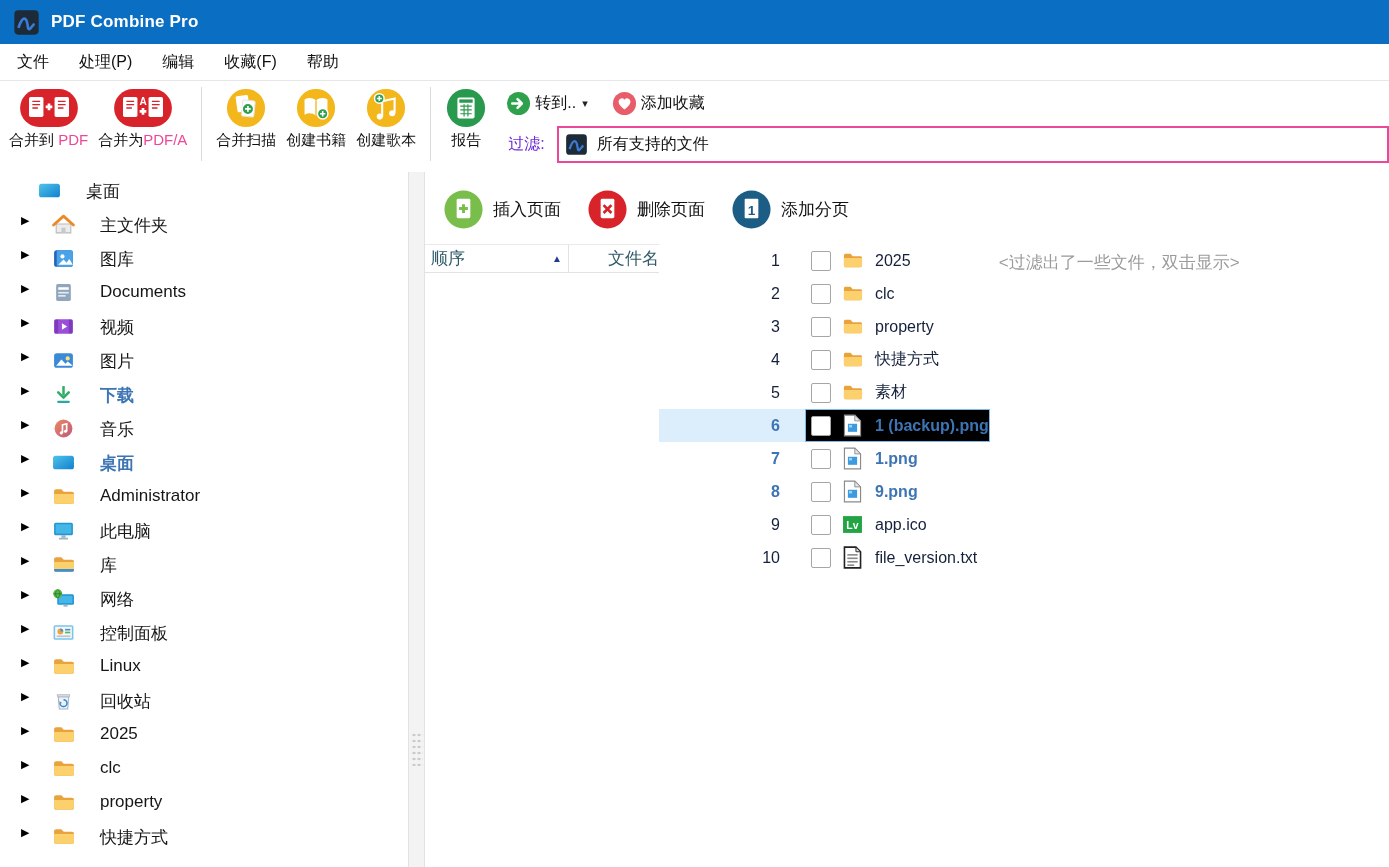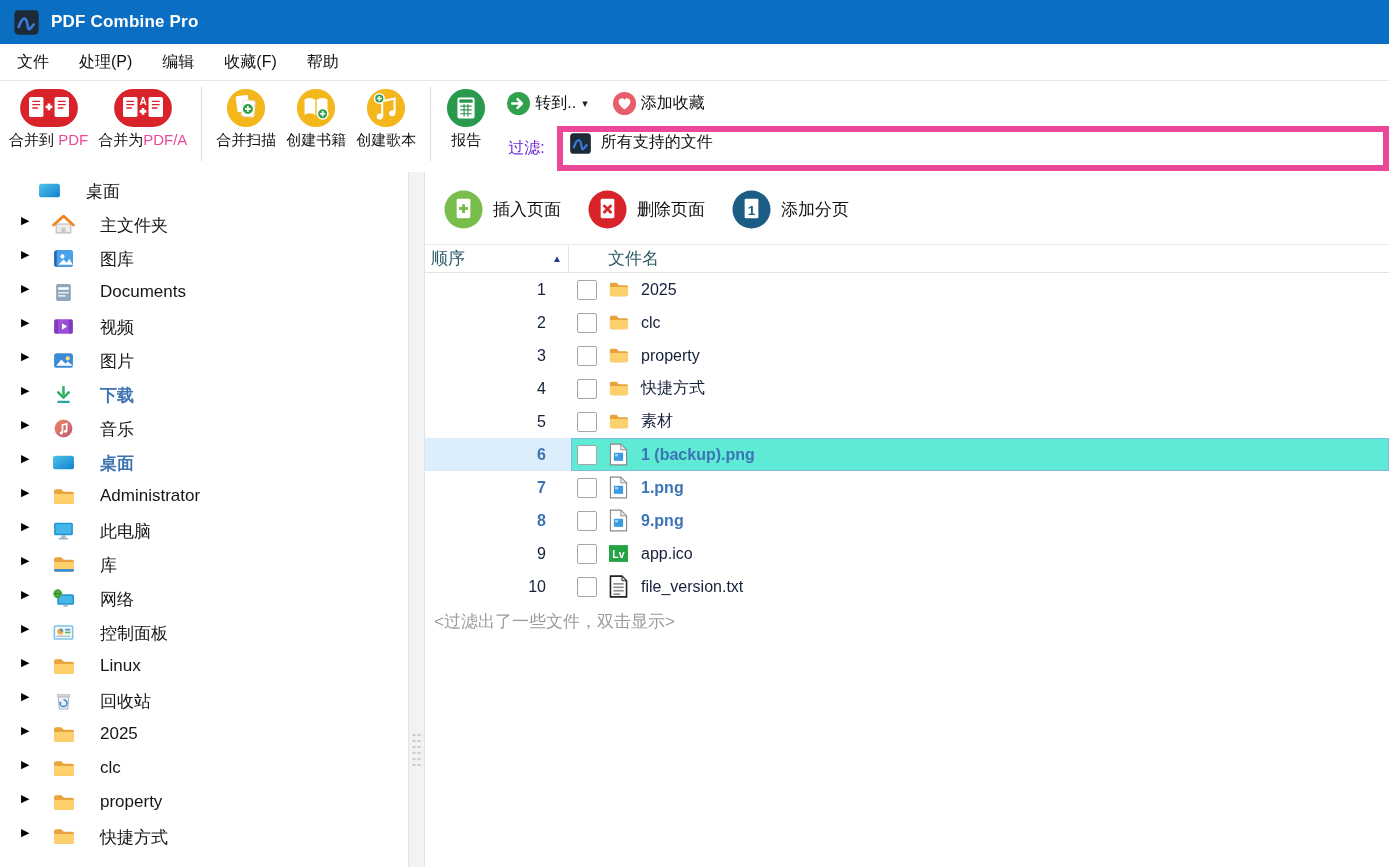--- a/index.html
+++ b/index.html
@@ -24,21 +24,21 @@
   .tb-label{font-size:15px;color:#111;margin-top:1px;white-space:nowrap;}
   .tb-label .accent{color:#ec4899;}
   .tb-sep{width:1px;background:#dcdcdc;height:74px;margin:3px 9px 0 9px;}
   .tb-right{flex:1;display:flex;flex-direction:column;padding-left:2px;min-width:0;}
   .tb-right-top{display:flex;align-items:center;gap:24px;height:38px;padding-left:12px;}
   .inline-btn{display:flex;align-items:center;gap:4px;font-size:16px;color:#111;cursor:default;}
   .inline-btn svg{width:25px;height:25px;display:block;}
   .drop-glyph{font-size:11px;color:#222;margin-left:2px;}
   .filter-row{display:flex;align-items:center;margin-top:4px;}
   .filter-label{font-size:16px;color:#6d28d9;margin:0 12px 0 14px;white-space:nowrap;}
-  .filter-combo{flex:1;border:6px solid #ec4899;background:#fff;height:33px;display:flex;align-items:flex-start;gap:9px;padding-left:6px;font-size:16px;color:#111;min-width:0;}
+  .filter-combo{flex:1;border:2px solid #ec4899;background:#fff;height:33px;display:flex;align-items:center;gap:9px;padding-left:6px;font-size:16px;color:#111;min-width:0;}
   .combo-icon svg{width:23px;height:23px;display:block;}
 
   
   .content{display:flex;height:699px;}
   .sidebar{width:408px;padding-top:8px;overflow:hidden;background:#fff;}
   .tree-item{display:flex;height:34px;font-size:17px;color:#161616;padding-left:21px;cursor:default;gap:12px;}
   .tree-item.root{padding-left:7px;}
   .tree-arrow{width:19px;font-size:11px;color:#000;flex:none;}
   .tree-icon{width:25px;height:21px;margin-right:11px;flex:none;display:flex;align-items:center;}
   .tree-icon svg{width:23px;height:21px;display:block;}
@@ -47,33 +47,33 @@
 
   .splitter{width:15px;background:#f3f3f3;border-left:1px solid #e2e2e2;border-right:1px solid #e2e2e2;position:relative;flex:none;}
   .splitter-grip{position:absolute;left:50%;transform:translateX(-50%);top:560px;width:11px;height:34px;
     background-image:radial-gradient(#cbcbcb 1.1px,transparent 1.3px);background-size:5px 6px;}
 
   .main{flex:1;display:flex;flex-direction:column;padding-top:13px;min-width:0;background:#fff;}
   .page-toolbar{display:flex;align-items:center;gap:26px;padding-left:18px;height:48px;}
   .page-btn{display:flex;align-items:center;gap:9px;font-size:17px;color:#111;cursor:default;}
   .page-btn svg{width:41px;height:41px;display:block;}
 
-  .file-table{margin-top:11px;display:flex;flex-direction:column;}
+  .file-table{margin-top:11px;display:flex;}
   .table-header{display:flex;align-items:center;height:27px;border-top:1px solid #eaeaea;border-bottom:1px solid #e2e2e2;font-size:17px;color:#2e5a68;}
   .col-order{width:143px;padding-left:6px;display:flex;align-items:center;justify-content:space-between;height:100%;box-sizing:border-box;}
   .sort-arrow{font-size:10px;color:#1f3a93;margin-right:6px;}
   .col-sep{width:1px;height:100%;background:#e2e2e2;}
   .col-name{padding-left:39px;}
 
   .file-row{display:flex;align-items:center;height:33px;font-size:16px;color:#14203a;}
   .file-row.selected{background:#dcedfb;}
   .row-order{width:143px;text-align:right;box-sizing:border-box;padding-right:22px;flex:none;}
   .row-order.blue{color:#3d74b4;font-weight:bold;}
   .row-focus{display:flex;align-items:center;flex:1;height:100%;box-sizing:border-box;border:1px solid transparent;margin-left:3px;padding-left:5px;min-width:0;}
-  .file-row.selected .row-focus{border-color:#7fb9e8;background:#5eead4;}
+  .file-row.selected .row-focus{border-color:#7fb9e8;background:#000000;}
   .row-check{width:18px;height:18px;border:1px solid #a6a6a6;background:#fff;border-radius:2px;flex:none;}
   .row-icon{width:24px;height:24px;margin:0 9px 0 11px;flex:none;display:flex;align-items:center;}
   .row-icon svg{width:21px;height:23px;display:block;}
   .row-name{white-space:nowrap;}
   .row-name.blue{color:#3d74b4;font-weight:bold;}
   .filter-note{color:#9b9b9b;font-size:17px;padding-left:9px;margin-top:7px;}
 </style>
 </head>
 <body>
 

